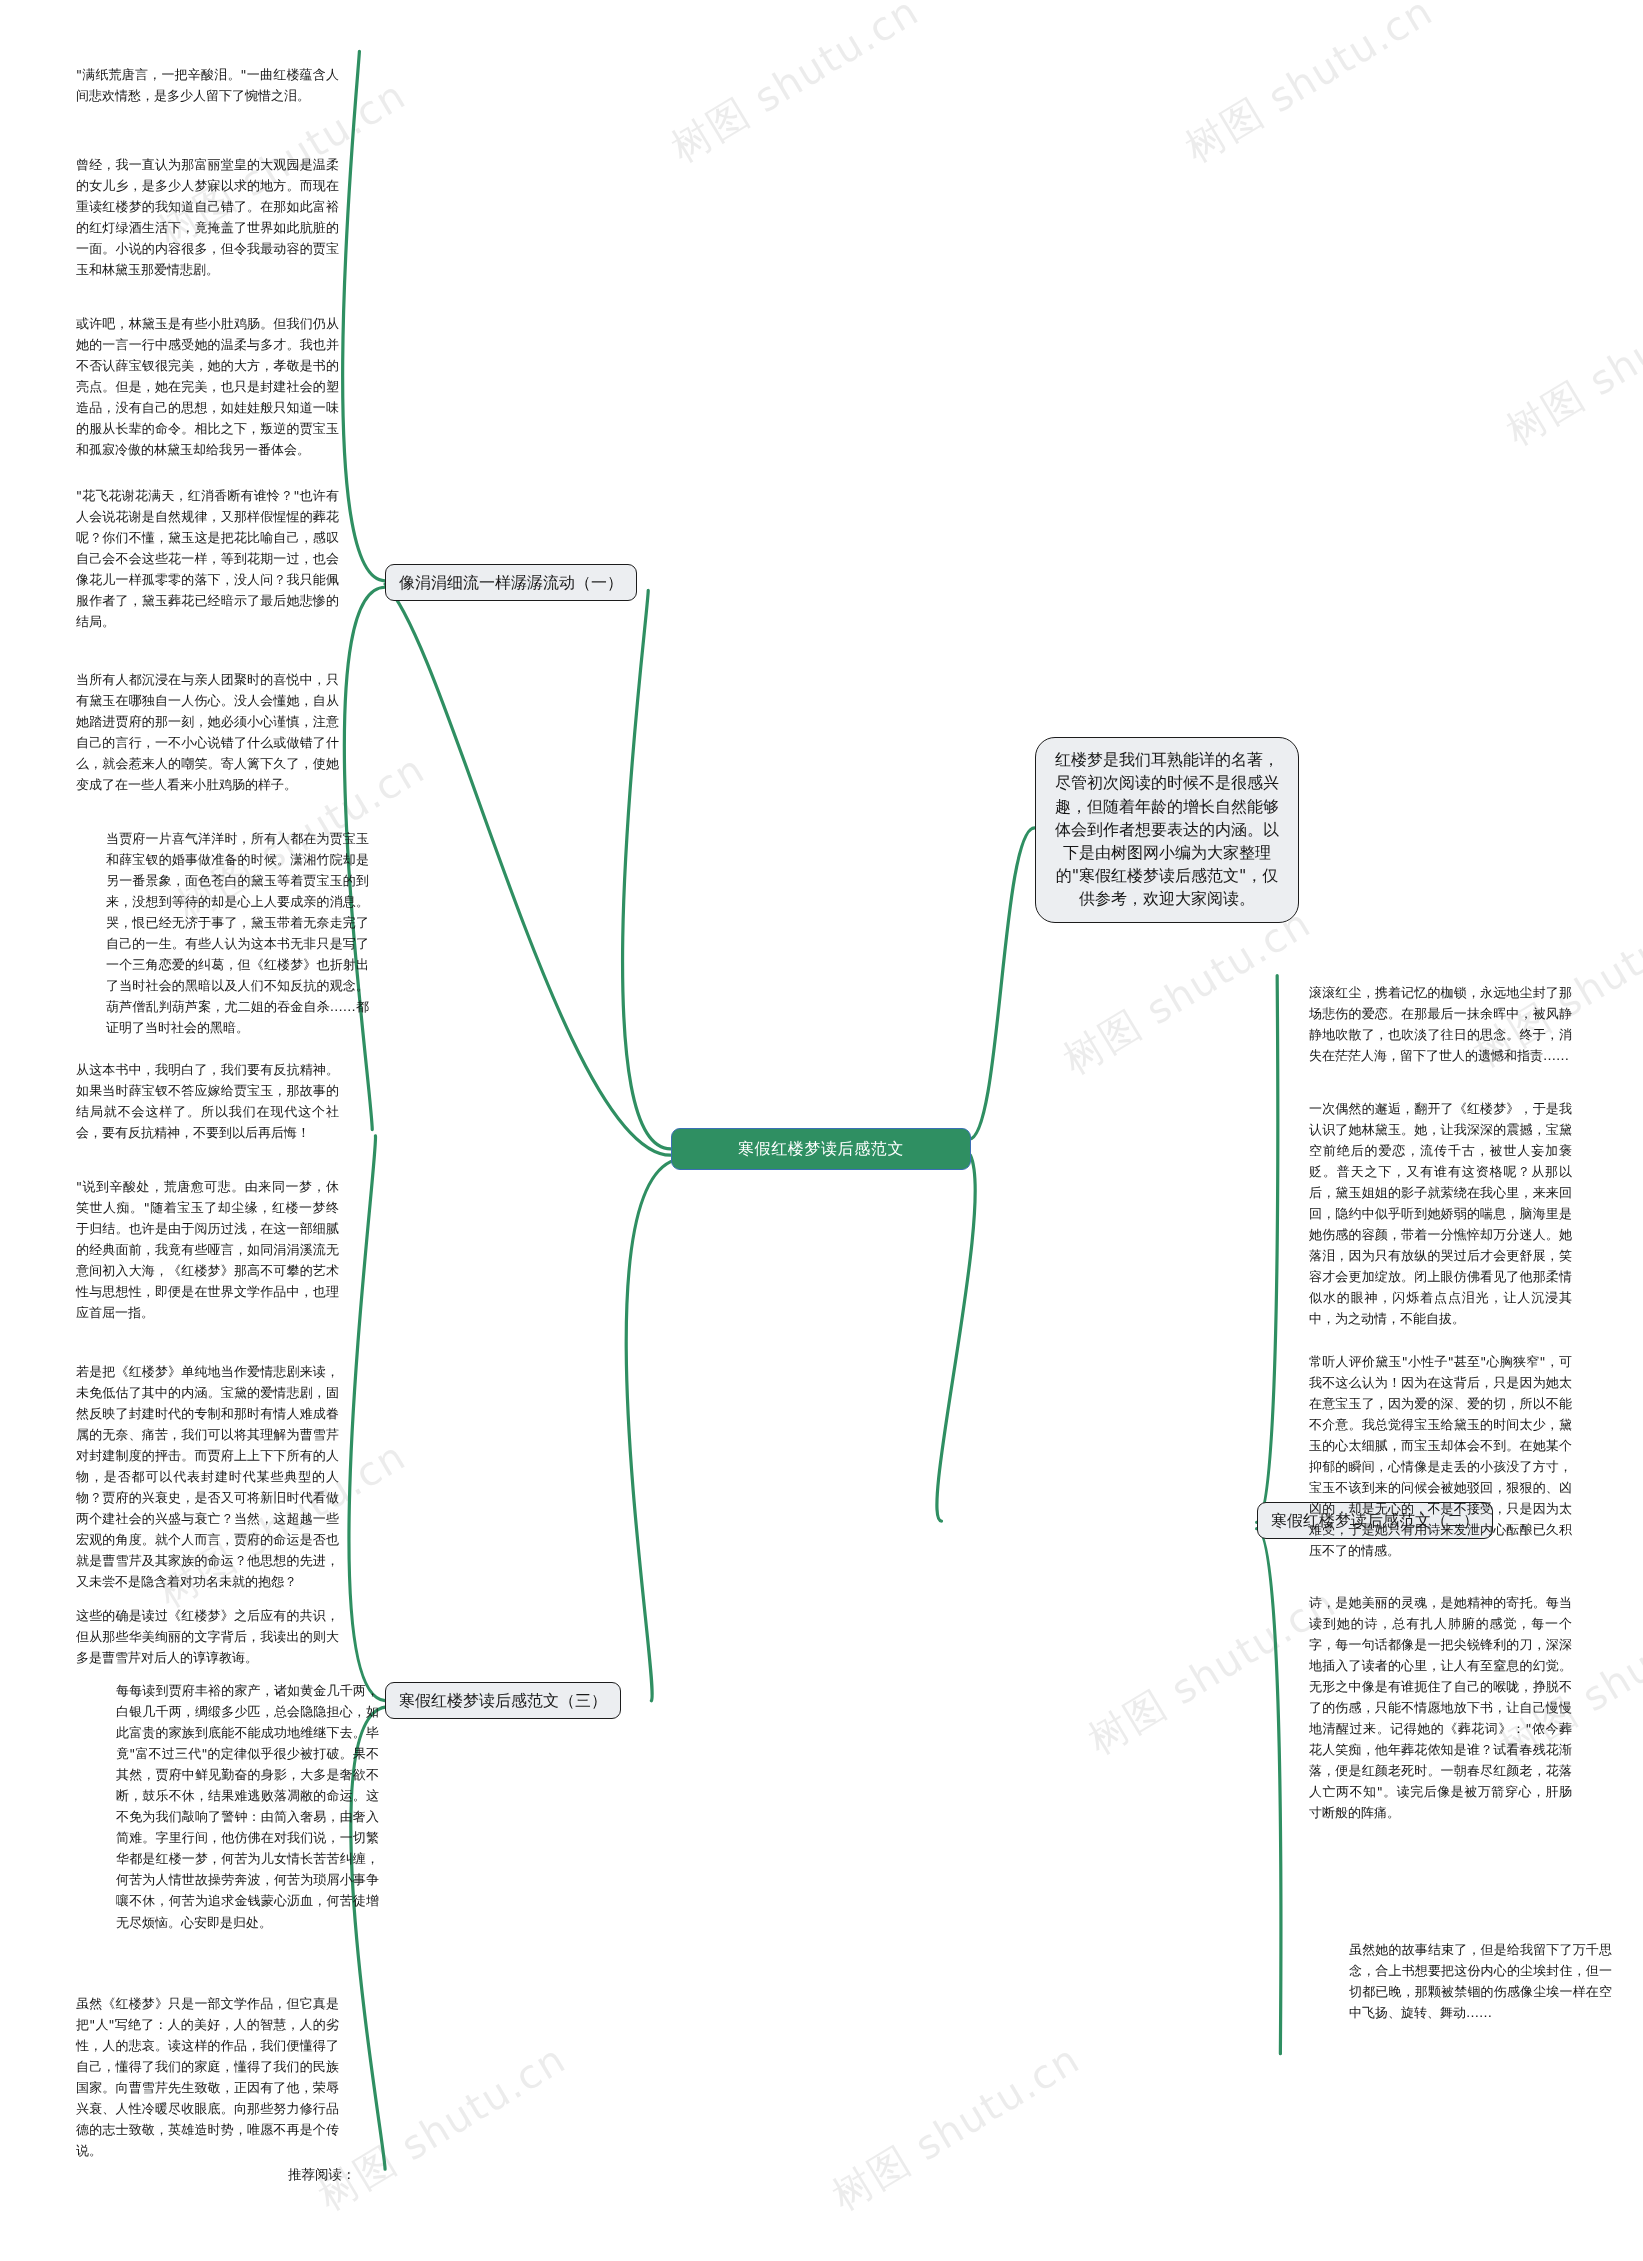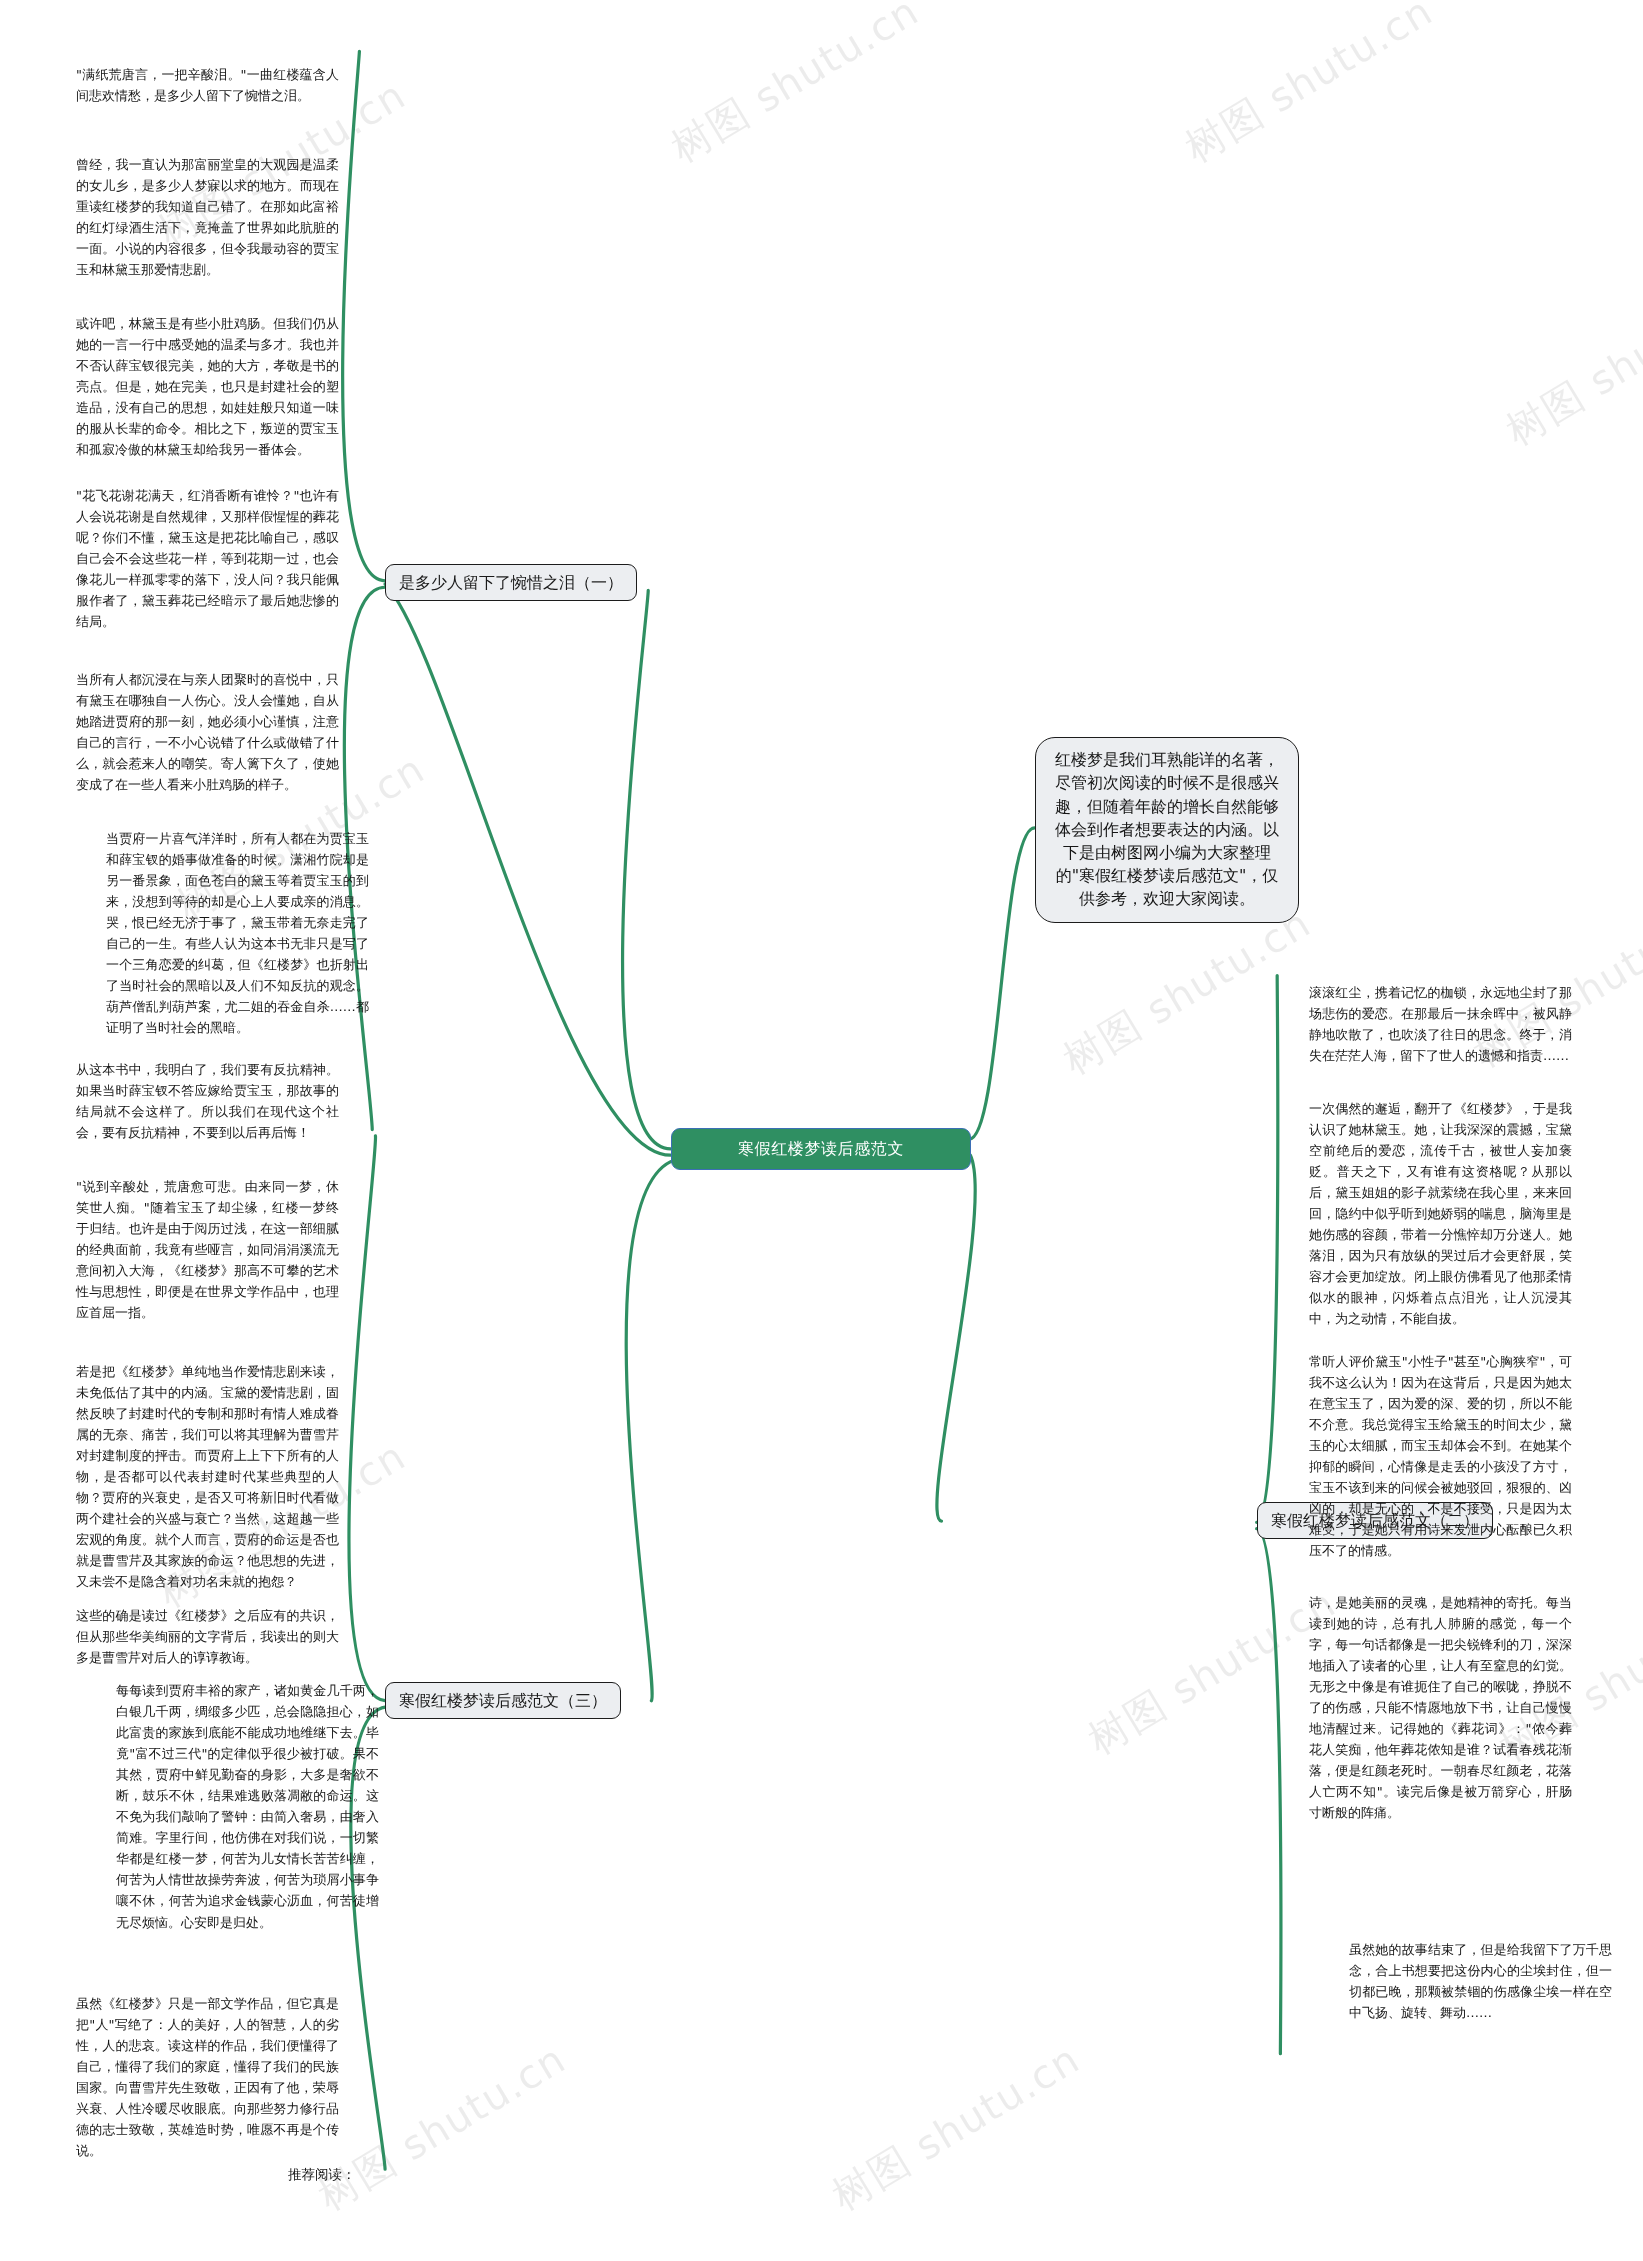--- a/index.html
+++ b/index.html
@@ -132,21 +132,21 @@
 
       <path d="M1958,2372 C 2000,2372 1990,1560 1990,1520"></path>
       <path d="M1958,2382 C 2005,2382 1995,3150 1995,3200"></path>
     </g>
   </svg>
 
   <div class="node root-node" style="left:671px; top:1128px; width:300px;">寒假红楼梦读后感范文</div>
 
   <div class="node info-node" style="left:1035px; top:737px; width:264px;">红楼梦是我们耳熟能详的名著，尽管初次阅读的时候不是很感兴趣，但随着年龄的增长自然能够体会到作者想要表达的内涵。以下是由树图网小编为大家整理的"寒假红楼梦读后感范文"，仅供参考，欢迎大家阅读。</div>
 
-  <div class="node branch-node" style="left:385px; top:564px;">是多少人留下了惋惜之泪（一）</div>
+  <div class="node branch-node" style="left:385px; top:564px;">像涓涓细流一样潺潺流动（一）</div>
 
   <div class="node branch-node" style="left:1257px; top:1502px;">寒假红楼梦读后感范文（二）</div>
 
   <div class="node branch-node" style="left:385px; top:1682px;">寒假红楼梦读后感范文（三）</div>
 
   <div class="para" style="left:76px; top:64px;  width:263px;">"满纸荒唐言，一把辛酸泪。"一曲红楼蕴含人间悲欢情愁，是多少人留下了惋惜之泪。</div>
   <div class="para" style="left:76px; top:154px; width:263px;">曾经，我一直认为那富丽堂皇的大观园是温柔的女儿乡，是多少人梦寐以求的地方。而现在重读红楼梦的我知道自己错了。在那如此富裕的红灯绿酒生活下，竟掩盖了世界如此肮脏的一面。小说的内容很多，但令我最动容的贾宝玉和林黛玉那爱情悲剧。</div>
   <div class="para" style="left:76px; top:313px; width:263px;">或许吧，林黛玉是有些小肚鸡肠。但我们仍从她的一言一行中感受她的温柔与多才。我也并不否认薛宝钗很完美，她的大方，孝敬是书的亮点。但是，她在完美，也只是封建社会的塑造品，没有自己的思想，如娃娃般只知道一味的服从长辈的命令。相比之下，叛逆的贾宝玉和孤寂冷傲的林黛玉却给我另一番体会。</div>
   <div class="para" style="left:76px; top:485px; width:263px;">"花飞花谢花满天，红消香断有谁怜？"也许有人会说花谢是自然规律，又那样假惺惺的葬花呢？你们不懂，黛玉这是把花比喻自己，感叹自己会不会这些花一样，等到花期一过，也会像花儿一样孤零零的落下，没人问？我只能佩服作者了，黛玉葬花已经暗示了最后她悲惨的结局。</div>
   <div class="para" style="left:76px; top:669px; width:263px;">当所有人都沉浸在与亲人团聚时的喜悦中，只有黛玉在哪独自一人伤心。没人会懂她，自从她踏进贾府的那一刻，她必须小心谨慎，注意自己的言行，一不小心说错了什么或做错了什么，就会惹来人的嘲笑。寄人篱下久了，使她变成了在一些人看来小肚鸡肠的样子。</div>

